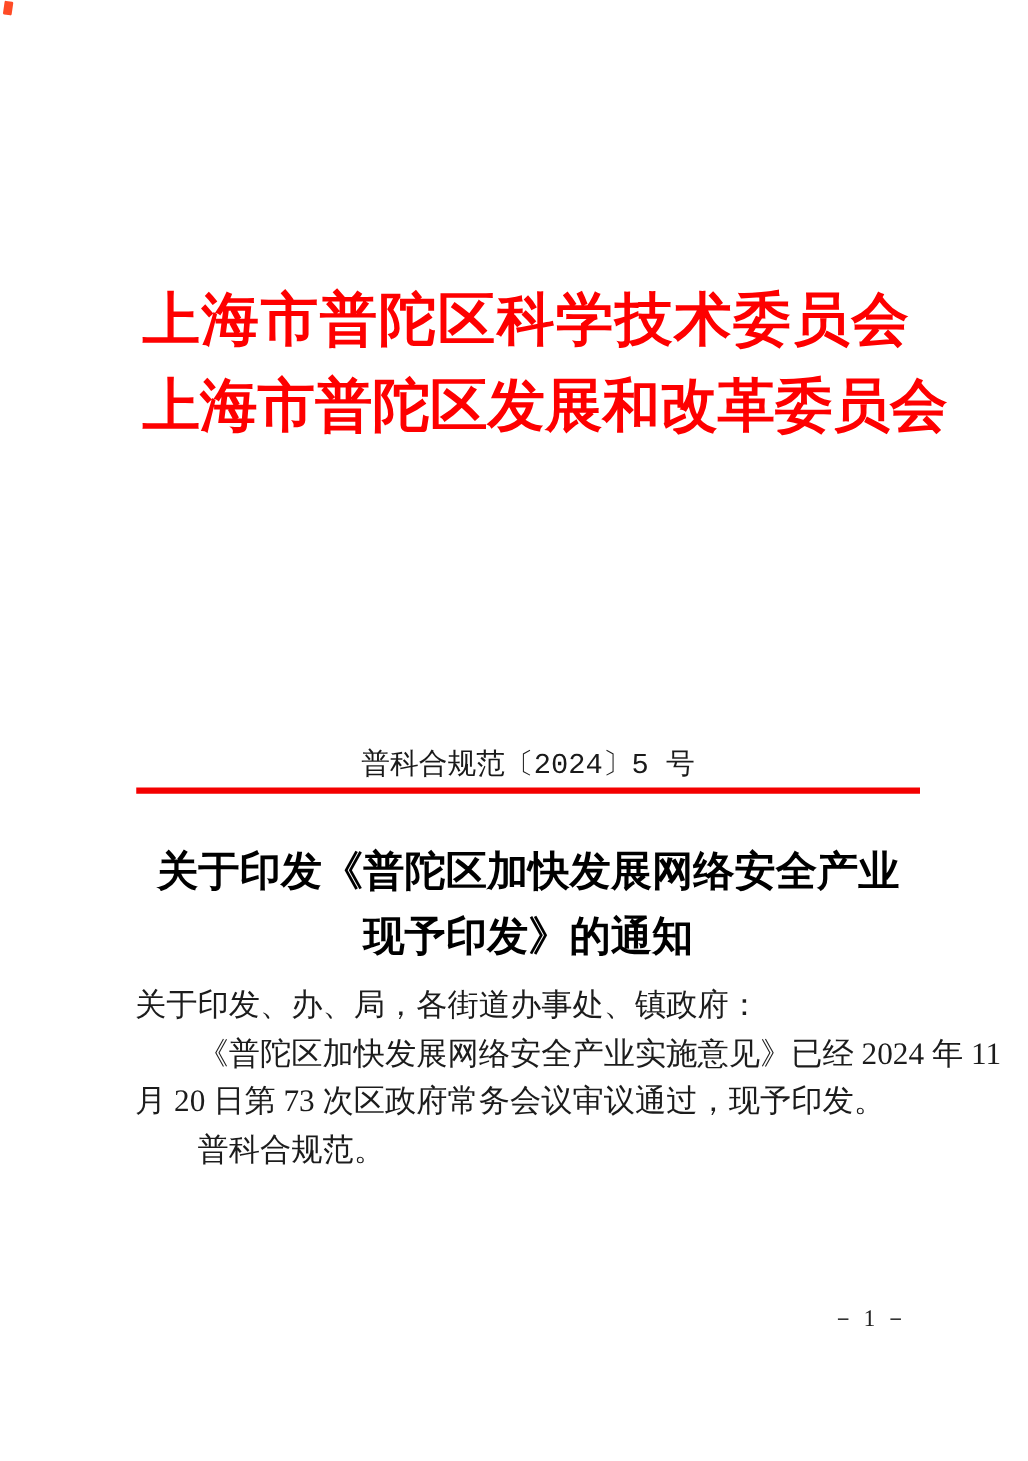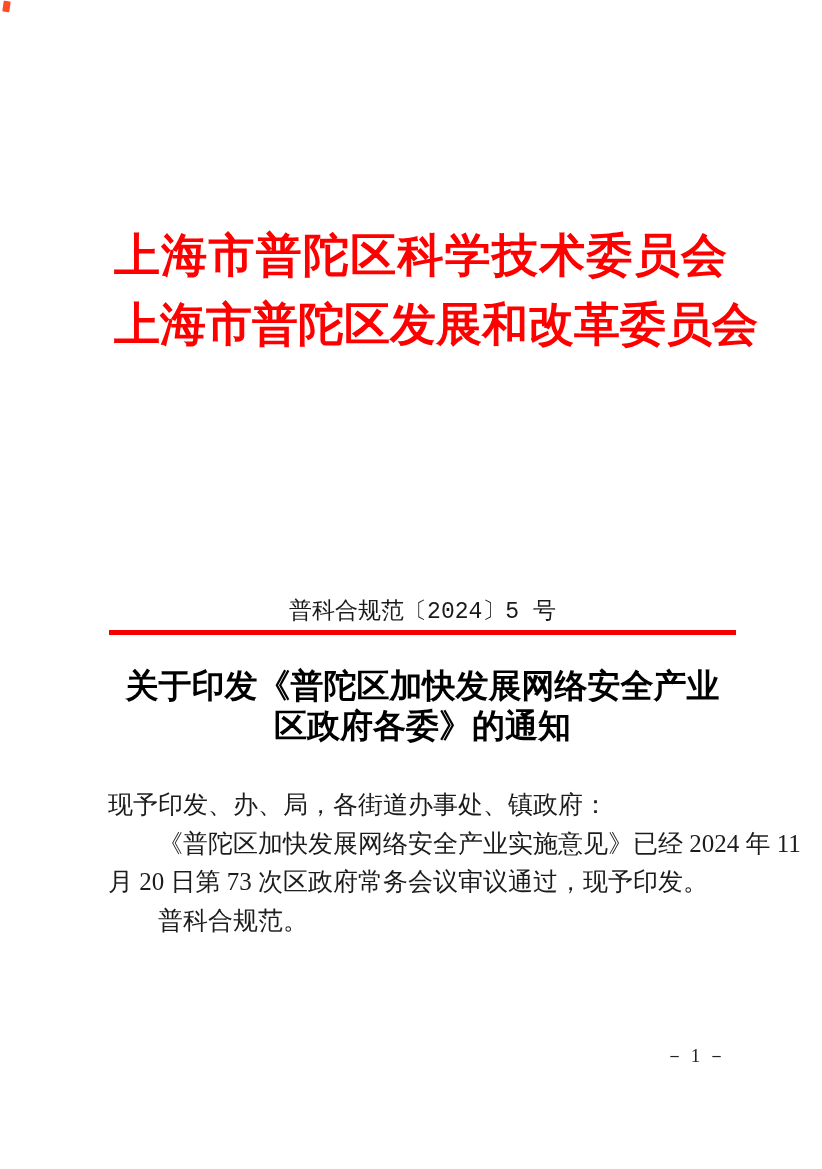--- a/index.html
+++ b/index.html
@@ -75,21 +75,21 @@
     position: absolute;
     left: 109px;
     top: 666px;
     width: 627px;
     text-align: center;
     color: #000000;
     font-weight: 700;
     font-size: 33px;
     line-height: 40px;
   }
-  .doc-title .title-line { display: block; }
+  .doc-title .title-line { display: block; margin-top: 12px; }
   
   .body-block {
     position: absolute;
     left: 108px;
     top: 786px;
     width: 629px;
     color: #1c1c1c;
     font-size: 25px;
     line-height: 38.5px;
   }
@@ -119,25 +119,25 @@
     <span class="agency-line">上海市普陀区科学技术委员会</span>
     <span class="agency-line">上海市普陀区发展和改革委员会</span>
   </div>
 
   <div class="doc-number">普科合规范〔2024〕5 号</div>
 
   <div class="red-rule"></div>
 
   <div class="doc-title">
     <span class="title-line">关于印发《普陀区加快发展网络安全产业</span>
-    <span class="title-line">区政府各委》的通知</span>
+    <span class="title-line">现予印发》的通知</span>
   </div>
 
   <div class="body-block">
-    <span class="body-line">现予印发、办、局，各街道办事处、镇政府：</span>
+    <span class="body-line">关于印发、办、局，各街道办事处、镇政府：</span>
     <span class="body-line indent">《普陀区加快发展网络安全产业实施意见》已经 2024 年 11</span>
     <span class="body-line">月 20 日第 73 次区政府常务会议审议通过，现予印发。</span>
     <span class="body-line indent">普科合规范。</span>
   </div>
 
   <div class="page-number">－ 1 －</div>
 
 </div>
 
 </body></html>

